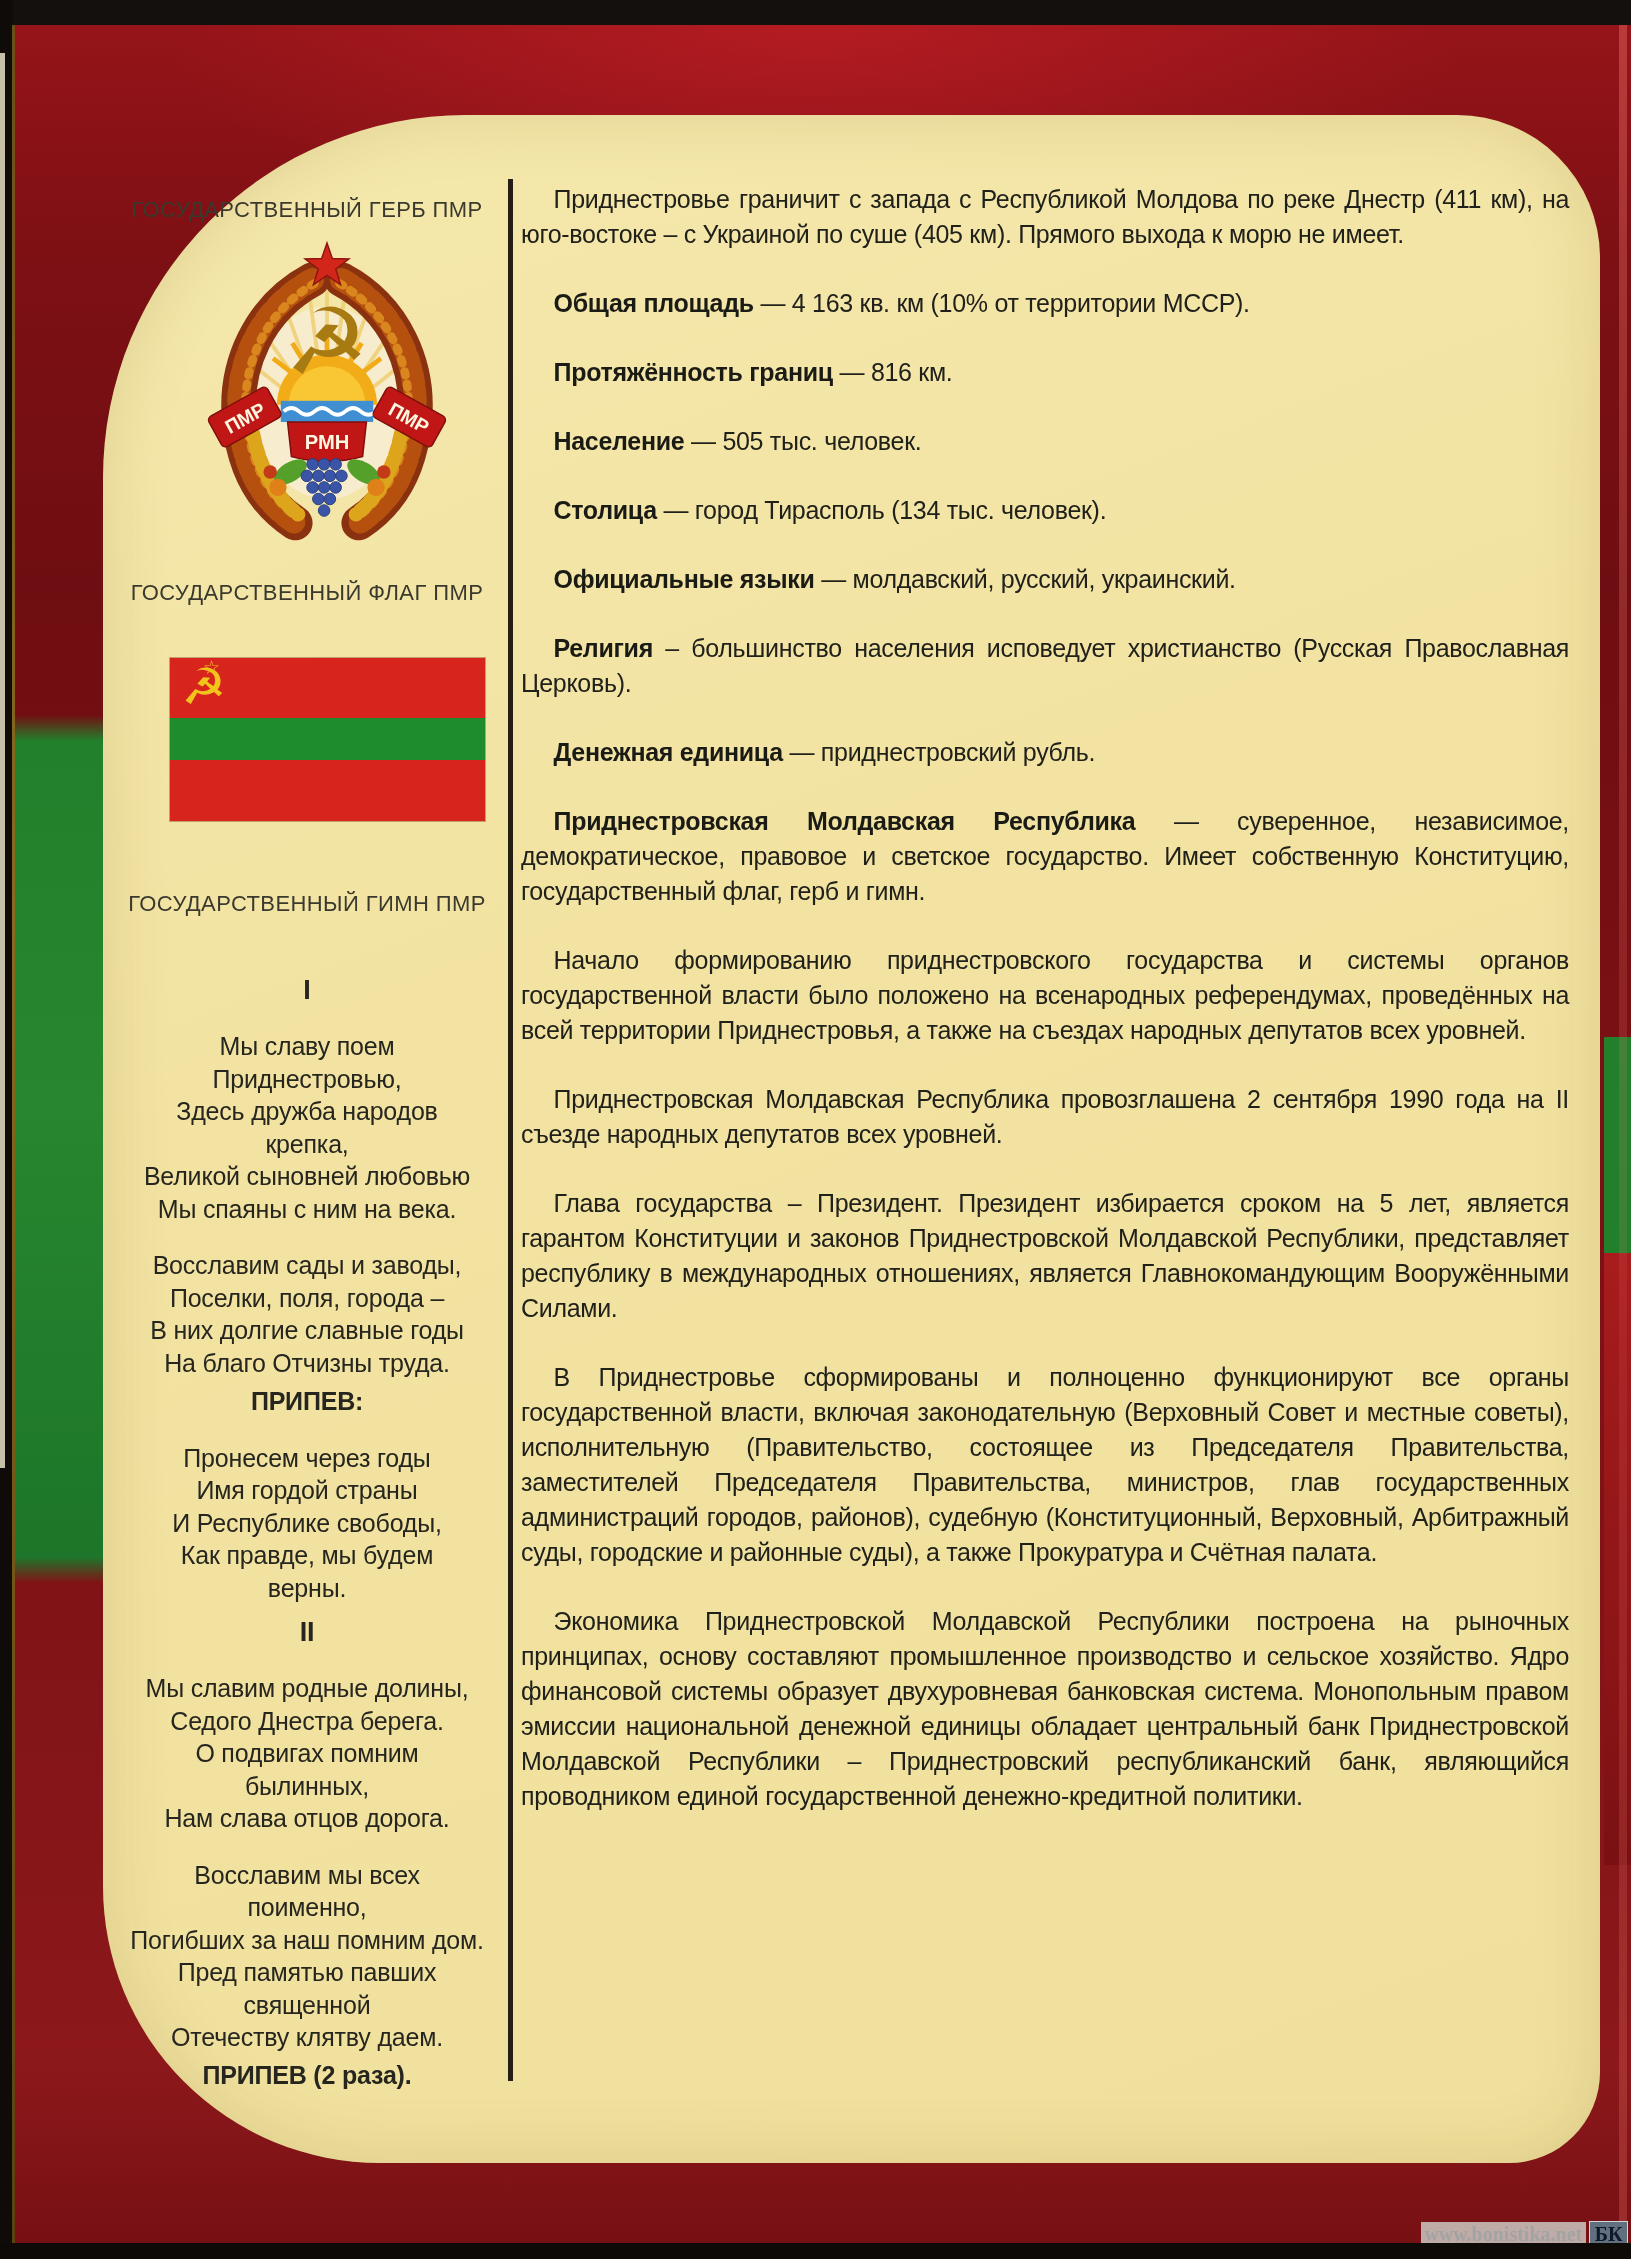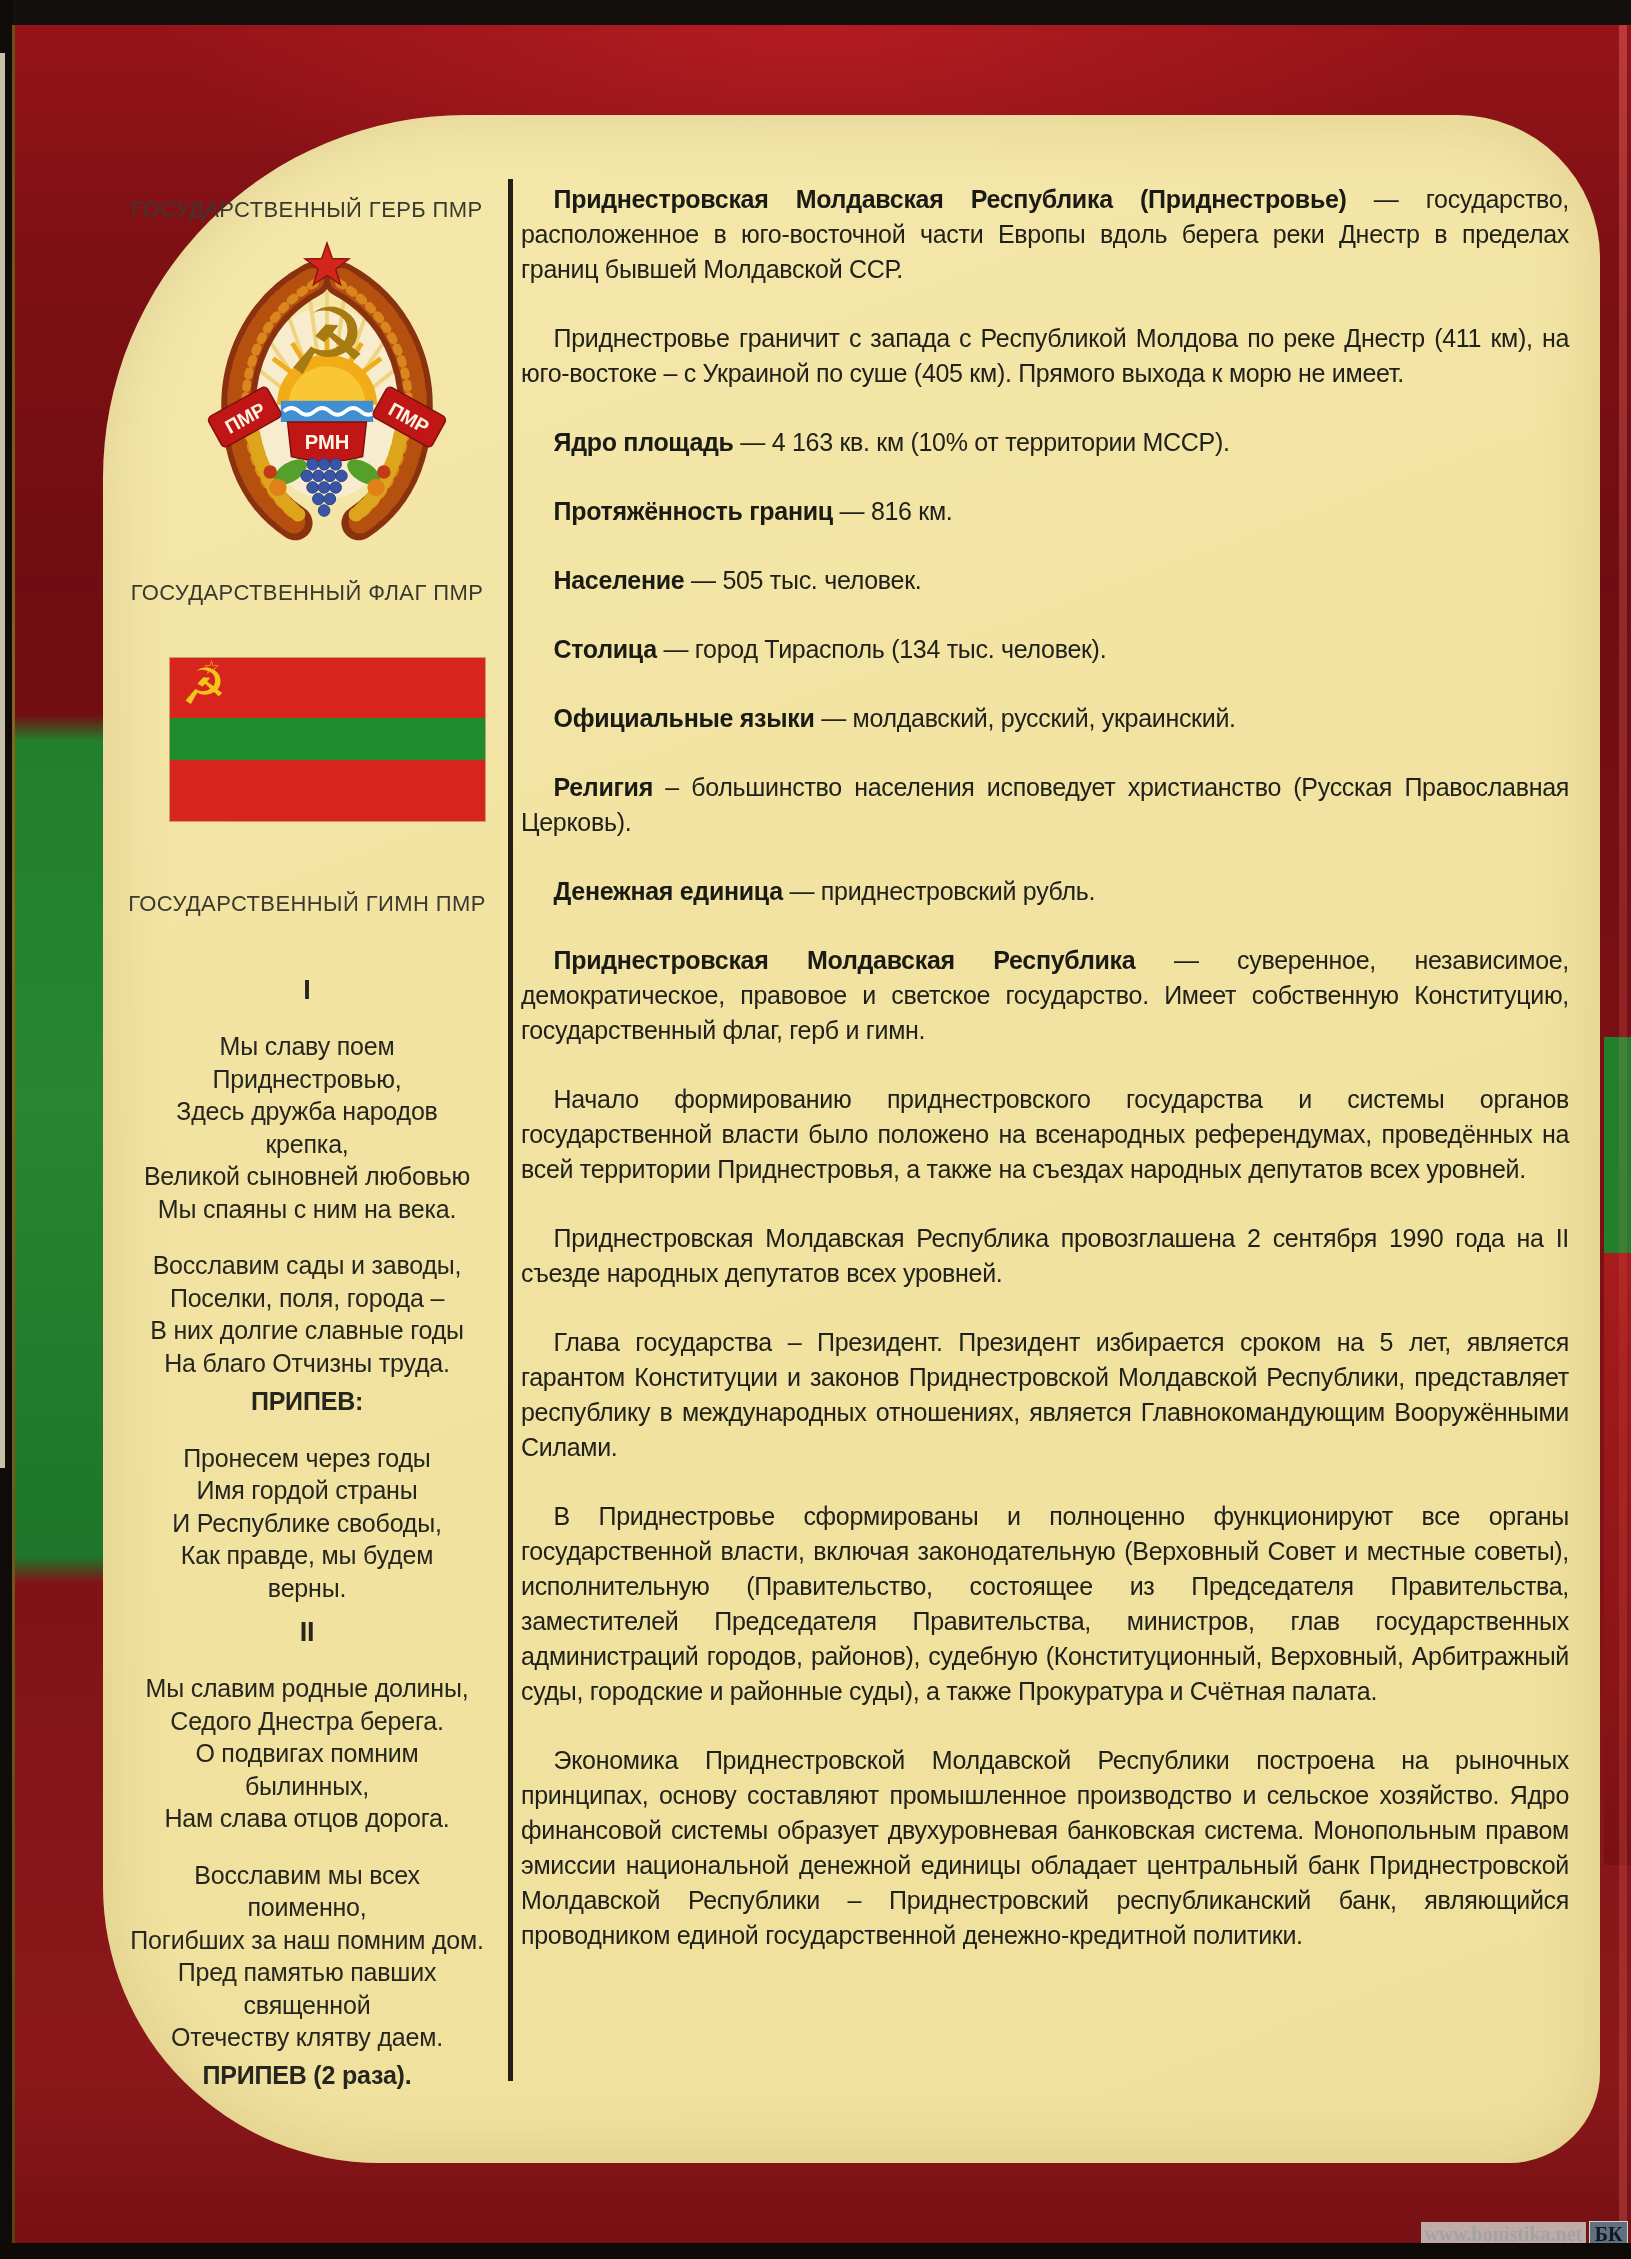--- a/index.html
+++ b/index.html
@@ -225,23 +225,22 @@
           <div class="anthem-line">священной</div>
           <div class="anthem-line">Отечеству клятву даем.</div>
         </div>
         <div class="anthem-block bold">
           <div class="anthem-line">ПРИПЕВ (2 раза).</div>
         </div>
       </div>
   </div>
 
   <div class="right-col">
-      <p class="para"><b>Приднестровская Молдавская Республика (Приднестровье)</b> — государство, расположенное в юго-восточной части Европы вдоль берега реки Днестр в пределах границ бывшей Молдавской ССР.</p>
       <p class="para">Приднестровье граничит с запада с Республикой Молдова по реке Днестр (411 км), на юго-востоке – с Украиной по суше (405 км). Прямого выхода к морю не имеет.</p>
-      <p class="para"><b>Ядро площадь</b> — 4 163 кв. км (10% от территории МССР).</p>
+      <p class="para"><b>Общая площадь</b> — 4 163 кв. км (10% от территории МССР).</p>
       <p class="para"><b>Протяжённость границ</b> — 816 км.</p>
       <p class="para"><b>Население</b> — 505 тыс. человек.</p>
       <p class="para"><b>Столица</b> — город Тирасполь (134 тыс. человек).</p>
       <p class="para"><b>Официальные языки</b> — молдавский, русский, украинский.</p>
       <p class="para"><b>Религия</b> – большинство населения исповедует христианство (Русская Православная Церковь).</p>
       <p class="para"><b>Денежная единица</b> — приднестровский рубль.</p>
       <p class="para"><b>Приднестровская Молдавская Республика</b> — суверенное, независимое, демократическое, правовое и светское государство. Имеет собственную Конституцию, государственный флаг, герб и гимн.</p>
       <p class="para">Начало формированию приднестровского государства и системы органов государственной власти было положено на всенародных референдумах, проведённых на всей территории Приднестровья, а также на съездах народных депутатов всех уровней.</p>
       <p class="para">Приднестровская Молдавская Республика провозглашена 2 сентября 1990 года на II съезде народных депутатов всех уровней.</p>
       <p class="para">Глава государства – Президент. Президент избирается сроком на 5 лет, является гарантом Конституции и законов Приднестровской Молдавской Республики, представляет республику в международных отношениях, является Главнокомандующим Вооружёнными Силами.</p>

